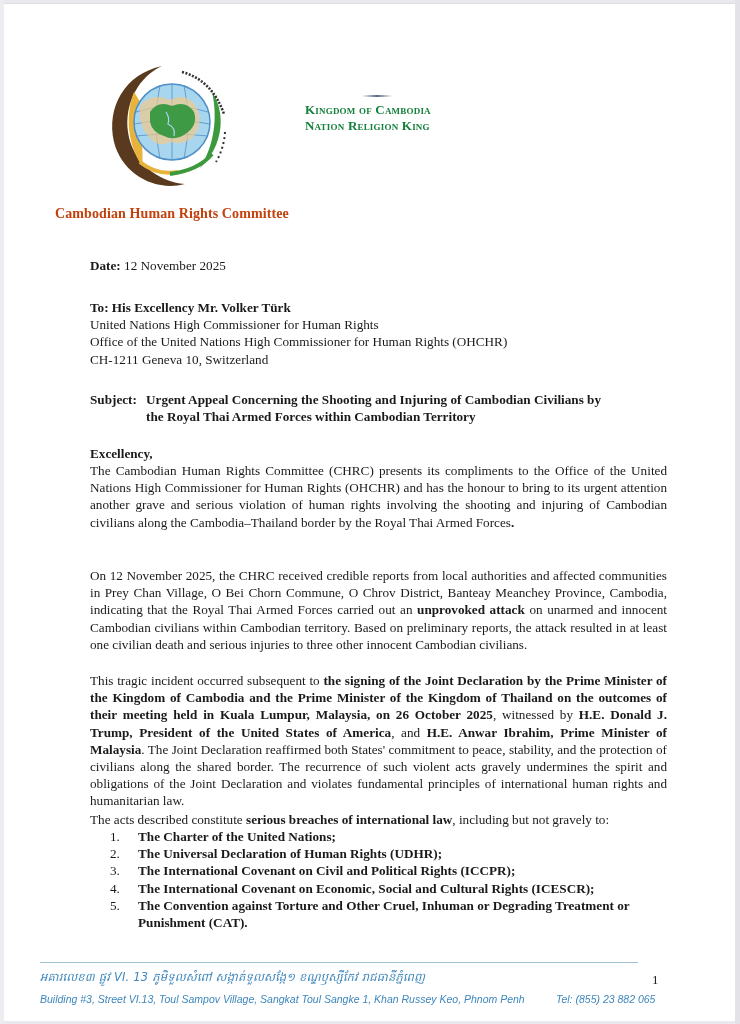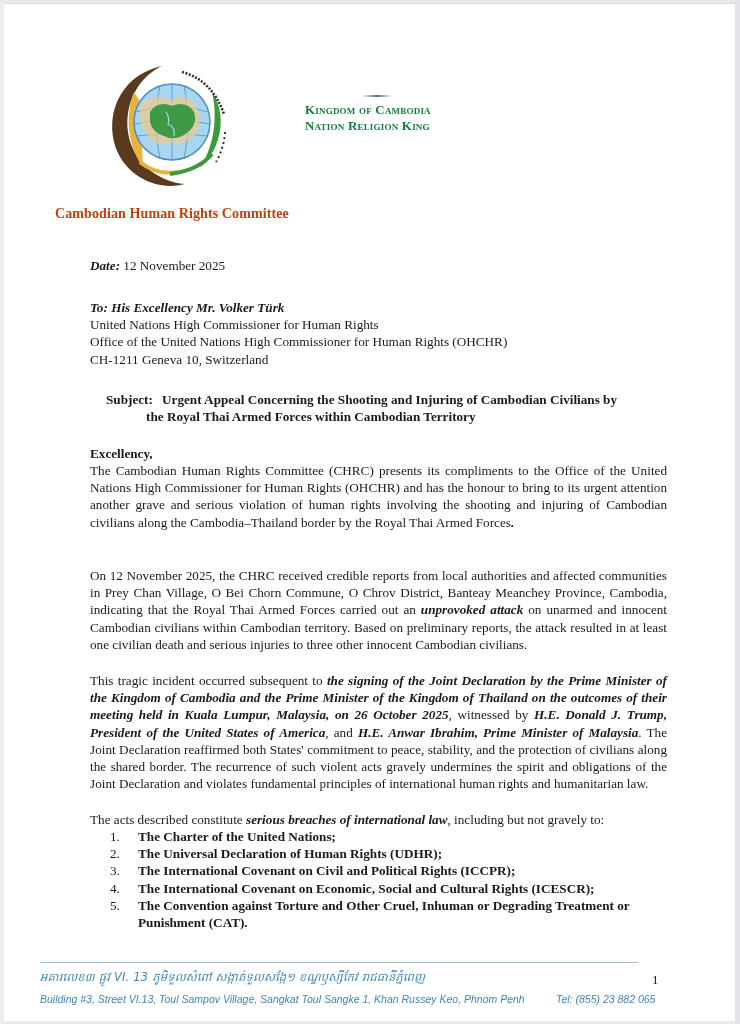--- a/index.html
+++ b/index.html
@@ -24,29 +24,29 @@
       background: linear-gradient(to right, rgba(80,90,120,0), #5a6685, rgba(80,90,120,0));
     }
     .logo { position: absolute; left: 100px; top: 62px; width: 140px; height: 130px; }
     .org-name {
       position: absolute; left: 55px; top: 206px;
       color: #c2410c; font-weight: bold; font-size: 14px; letter-spacing: 0.1px;
     }
     .date { position: absolute; left: 90px; top: 258px; font-size: 13.2px; }
     .to-block { position: absolute; left: 90px; top: 299px; font-size: 13.2px; line-height: 17.2px; }
     .subject { position: absolute; left: 90px; top: 392px; width: 590px; font-size: 13.2px; line-height: 16.8px; font-weight: bold; }
-    .subject .lbl { display: inline-block; width: 56px; margin-left: 16px; }
+    .subject .lbl { display: inline-block; width: 56px; }
     .subject .line2 { padding-left: 56px; }
     .salutation { position: absolute; left: 90px; top: 446px; font-size: 13.2px; font-weight: bold; }
     p.para { position: absolute; left: 90px; width: 577px; font-size: 13.2px; line-height: 17.2px; text-align: justify; }
     #p1 { top: 462px; }
     #p2 { top: 567px; }
     #p3 { top: 672px; }
     #p4 { top: 811px; }
-    b { font-weight: bold; font-style: italic; }
+    b { font-weight: bold; }
     ol.breaches { position: absolute; left: 90px; top: 828px; width: 590px; list-style: none; font-size: 13.2px; line-height: 17.2px; }
     ol.breaches li { position: relative; padding-left: 48px; font-weight: bold; }
     ol.breaches li .num { position: absolute; left: 20px; font-weight: normal; }
 
     
     .footer-rule { position: absolute; left: 40px; top: 962px; width: 598px; height: 1px; background: #9fc2d4; }
     .footer-khmer { position: absolute; left: 40px; top: 970px; font-family: "DejaVu Sans", sans-serif; font-style: italic; color: #3d86bb; font-size: 11.5px; letter-spacing: 0.2px; }
     .page-number { position: absolute; left: 652px; top: 972px; font-size: 13px; color: #222; }
     .footer-address { position: absolute; left: 40px; top: 993px; font-family: "Liberation Sans", sans-serif; font-style: italic; color: #3d86bb; font-size: 10.5px; }
     .footer-tel { position: absolute; left: 556px; top: 993px; font-family: "Liberation Sans", sans-serif; font-style: italic; color: #3d86bb; font-size: 10.5px; }

